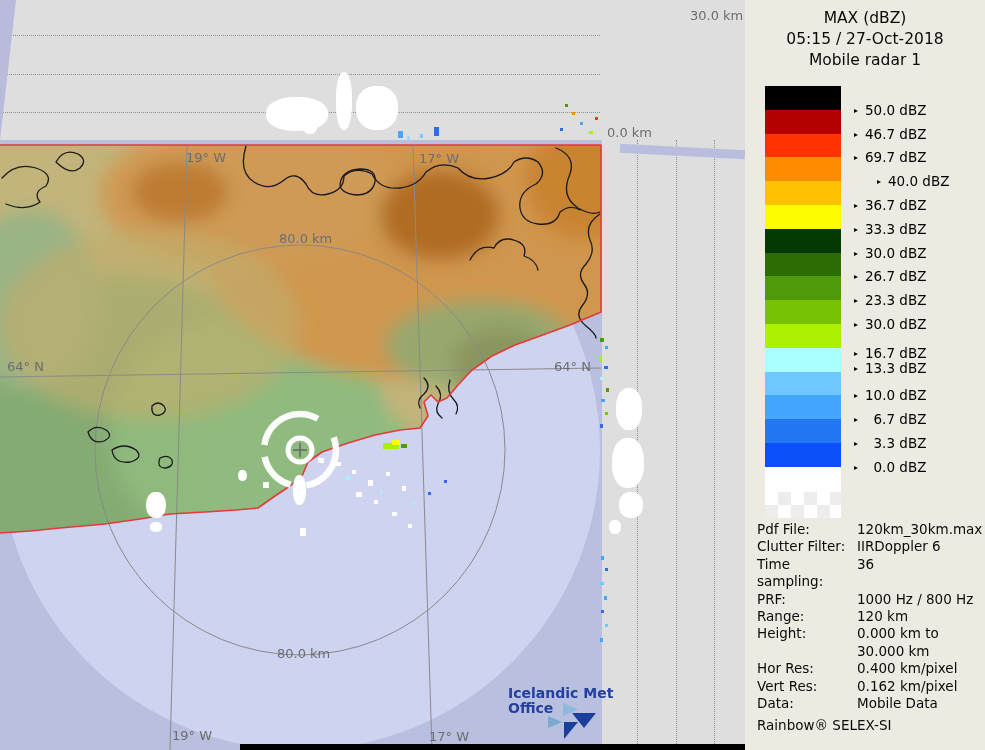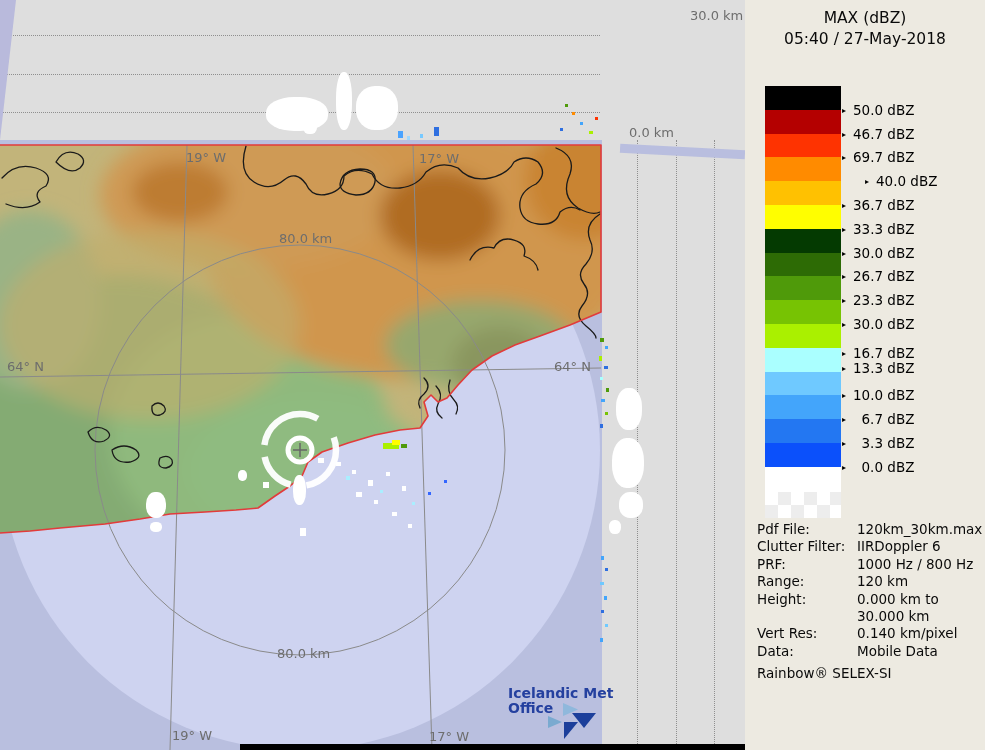--- a/index.html
+++ b/index.html
@@ -10,21 +10,21 @@
   .side-panel{position:absolute;left:745px;top:0;width:240px;height:750px;background:#edeae1;z-index:50;}
   .panel-header{padding-top:8px;text-align:center;font-size:15.5px;line-height:21px;color:#0a0a0a;}
   .scale-col{position:absolute;left:20px;top:86px;width:76px;}
   .band{height:23.8px;}
   .white-band{height:25px;background:#ffffff;}
   .checker{height:26px;background-color:#ffffff;background-image:
      linear-gradient(45deg,#ededed 25%,transparent 25%,transparent 75%,#ededed 75%),
      linear-gradient(45deg,#ededed 25%,transparent 25%,transparent 75%,#ededed 75%);
      background-size:26px 26px;background-position:0 0,13px 13px;}
   .scale-labels{position:absolute;left:97px;top:86px;width:138px;font-size:13.5px;color:#000;}
-  .scale-label{position:absolute;height:18px;line-height:18px;white-space:nowrap;}
+  .scale-label{position:absolute;height:18px;line-height:18px;white-space:nowrap;margin-left:12px;}
   .arr{font-size:8px;margin-right:3px;vertical-align:2px;}
   .lv{display:inline-block;min-width:34px;text-align:right;}
   .meta{position:absolute;left:12px;top:521px;width:226px;font-size:13.5px;color:#0a0a0a;}
   .meta-row{display:flex;line-height:17.4px;}
   .meta-label{width:100px;flex:none;}
   .meta-value{flex:1;}
   .brand{margin-top:5px;line-height:17px;}
 
   
   .top-strip{position:absolute;left:0;top:0;width:745px;height:140px;background:#dedede;z-index:1;}
@@ -130,21 +130,21 @@
       <g>
         <circle cx="300" cy="310" r="36" fill="none" stroke="#ffffff" stroke-width="6.5" stroke-dasharray="50 16 40 12 70 25" opacity="0.95"></circle>
         <circle cx="300" cy="310" r="12" fill="none" stroke="#ffffff" stroke-width="5"></circle>
         <line x1="293" y1="310" x2="307" y2="310" stroke="#666" stroke-width="1.5"></line>
         <line x1="300" y1="303" x2="300" y2="317" stroke="#666" stroke-width="1.5"></line>
       </g>
     </svg>
   </div>
 
   <div class="maplabel" style="left:690px;top:8px;width:52px;text-align:right">30.0 km</div>
-  <div class="maplabel" style="left:629px;top:125px">0.0 km</div>
+  <div class="maplabel" style="left:607px;top:125px">0.0 km</div>
   <div class="maplabel" style="left:186px;top:150px">19° W</div>
   <div class="maplabel" style="left:419px;top:151px">17° W</div>
   <div class="maplabel" style="left:279px;top:231px">80.0 km</div>
   <div class="maplabel" style="left:7px;top:359px">64° N</div>
   <div class="maplabel" style="left:554px;top:359px">64° N</div>
   <div class="maplabel" style="left:277px;top:646px">80.0 km</div>
   <div class="maplabel" style="left:172px;top:728px">19° W</div>
   <div class="maplabel" style="left:429px;top:729px">17° W</div>
 
   <div class="logo">
@@ -214,21 +214,22 @@
       <div class="speck" style="left: 293px; top: 475px; width: 13px; height: 30px; background: rgb(255, 255, 255); border-radius: 45%;"></div>
       <div class="speck" style="left: 150px; top: 522px; width: 12px; height: 10px; background: rgb(255, 255, 255); border-radius: 45%;"></div>
       <div class="speck" style="left: 383px; top: 443px; width: 16px; height: 6px; background: rgb(170, 240, 0);"></div>
       <div class="speck" style="left: 392px; top: 440px; width: 8px; height: 5px; background: rgb(255, 254, 0);"></div>
       <div class="speck" style="left: 401px; top: 444px; width: 6px; height: 4px; background: rgb(79, 154, 10);"></div>
     </div>
 
   <div class="side-panel">
     <div class="panel-header">
       <div>MAX (dBZ)</div>
-      <div>05:40 / 27-May-2018</div>
+      <div>05:15 / 27-Oct-2018</div>
+      <div>Mobile radar 1</div>
     </div>
 
     <div class="scale-col">
       <div id="scale-bands">
           <div class="band" style="background: rgb(0, 0, 0);"></div>
           <div class="band" style="background: rgb(180, 0, 0);"></div>
           <div class="band" style="background: rgb(254, 51, 1);"></div>
           <div class="band" style="background: rgb(255, 139, 0);"></div>
           <div class="band" style="background: rgb(255, 193, 1);"></div>
           <div class="band" style="background: rgb(255, 254, 0);"></div>
@@ -269,38 +270,46 @@
       <div id="meta-rows">
           <div class="meta-row">
             <span class="meta-label">Pdf File:</span>
             <span class="meta-value">120km_30km.max</span>
           </div>
           <div class="meta-row">
             <span class="meta-label">Clutter Filter:</span>
             <span class="meta-value">IIRDoppler 6</span>
           </div>
           <div class="meta-row">
+            <span class="meta-label">Time sampling:</span>
+            <span class="meta-value">36</span>
+          </div>
+          <div class="meta-row">
             <span class="meta-label">PRF:</span>
             <span class="meta-value">1000 Hz / 800 Hz</span>
           </div>
           <div class="meta-row">
             <span class="meta-label">Range:</span>
             <span class="meta-value">120 km</span>
           </div>
           <div class="meta-row">
             <span class="meta-label">Height:</span>
             <span class="meta-value">0.000 km to</span>
           </div>
           <div class="meta-row">
             <span class="meta-label"></span>
             <span class="meta-value">30.000 km</span>
           </div>
           <div class="meta-row">
+            <span class="meta-label">Hor Res:</span>
+            <span class="meta-value">0.400 km/pixel</span>
+          </div>
+          <div class="meta-row">
             <span class="meta-label">Vert Res:</span>
-            <span class="meta-value">0.140 km/pixel</span>
+            <span class="meta-value">0.162 km/pixel</span>
           </div>
           <div class="meta-row">
             <span class="meta-label">Data:</span>
             <span class="meta-value">Mobile Data</span>
           </div>
         </div>
       <div class="brand">Rainbow® SELEX-SI</div>
     </div>
   </div>
 

